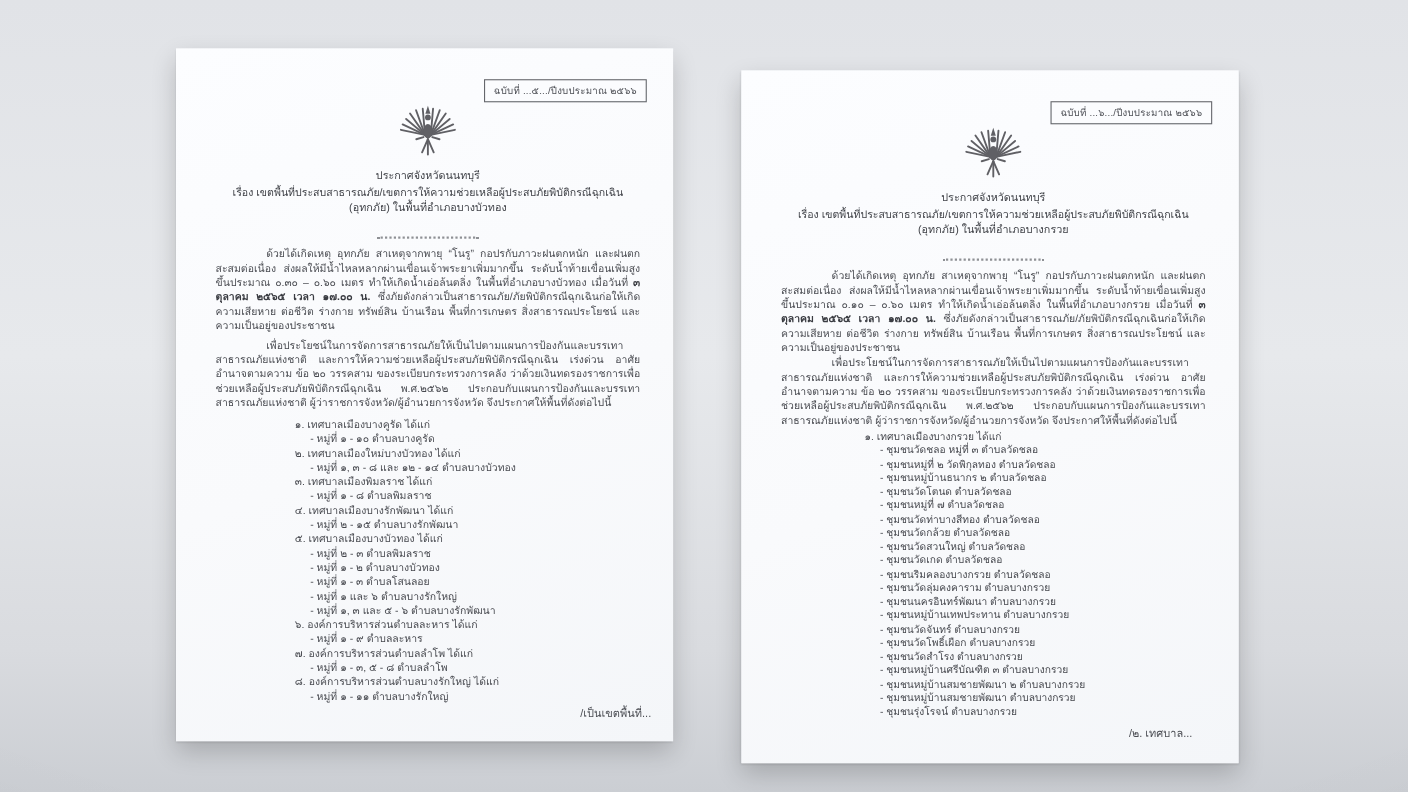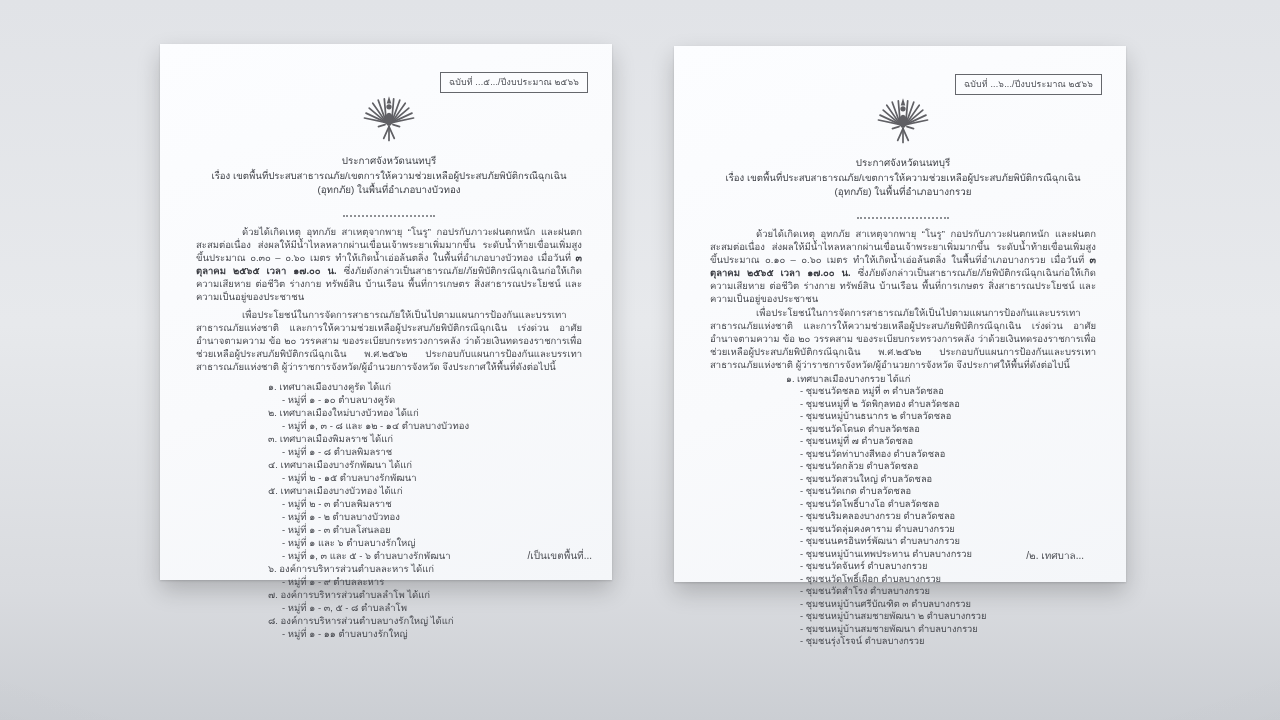--- a/index.html
+++ b/index.html
@@ -5,27 +5,27 @@
   html,body{margin:0;padding:0;}
   body{
     width:1280px;height:720px;overflow:hidden;
     font-family:"Liberation Sans","DejaVu Sans",sans-serif;
     background:
       radial-gradient(ellipse 140% 120% at 50% 42%, rgba(0,0,0,0) 55%, rgba(0,0,0,0.08) 100%),
       linear-gradient(180deg,#e1e3e7 0%,#e7e9ec 45%,#d9dbdf 82%,#cbced3 100%);
   }
   .stage{position:relative;width:1280px;height:720px;}
   .page{
-    position:absolute;width:452px;height:536px;box-sizing:border-box;
+    position:absolute;width:452px;height:630px;box-sizing:border-box;
     background:linear-gradient(160deg,#fcfdff 0%,#f9fafc 55%,#f4f6f9 100%);
     box-shadow:0 1px 2px rgba(0,0,0,.14), 0 10px 22px rgba(0,0,0,.20);
     color:#46484e;font-size:9.5px;line-height:13px;
   }
   .page-left{left:160px;top:44px;}
-  .page-right{left:674px;top:46px;}
+  .page-right{left:674px;top:64px;}
   .page-inner{position:relative;height:100%;box-sizing:border-box;padding:24px 30px 0 36px;}
   .doc-number{
     position:absolute;top:28px;right:24px;
     border:1px solid #65676c;background:#fbfcfe;
     padding:3px 8px;font-size:8.8px;color:#4c4e54;letter-spacing:.2px;
   }
   .emblem{width:66px;height:64px;margin:18px auto 4px;display:block;opacity:.88;}
   .title{ text-align:center;color:#3e4046;font-weight:400;line-height:14.5px;font-size:9.8px;margin-top:2px;}
   .title .t2{font-size:9.6px;}
   .divider{width:92px;margin:17px auto 0;border-top:2px dotted #8e9094;height:0;}
@@ -163,21 +163,20 @@
           <div class="list-line lv1">๑. เทศบาลเมืองบางกรวย ได้แก่</div>
           <div class="list-line lv2">- ชุมชนวัดชลอ หมู่ที่ ๓ ตำบลวัดชลอ</div>
           <div class="list-line lv2">- ชุมชนหมู่ที่ ๒ วัดพิกุลทอง ตำบลวัดชลอ</div>
           <div class="list-line lv2">- ชุมชนหมู่บ้านธนากร ๒ ตำบลวัดชลอ</div>
           <div class="list-line lv2">- ชุมชนวัดโตนด ตำบลวัดชลอ</div>
           <div class="list-line lv2">- ชุมชนหมู่ที่ ๗ ตำบลวัดชลอ</div>
           <div class="list-line lv2">- ชุมชนวัดท่าบางสีทอง ตำบลวัดชลอ</div>
           <div class="list-line lv2">- ชุมชนวัดกล้วย ตำบลวัดชลอ</div>
           <div class="list-line lv2">- ชุมชนวัดสวนใหญ่ ตำบลวัดชลอ</div>
           <div class="list-line lv2">- ชุมชนวัดเกด ตำบลวัดชลอ</div>
-          <div class="list-line lv2">- ชุมชนวัดโพธิ์บางโอ ตำบลวัดชลอ</div>
           <div class="list-line lv2">- ชุมชนริมคลองบางกรวย ตำบลวัดชลอ</div>
           <div class="list-line lv2">- ชุมชนวัดลุ่มคงคาราม ตำบลบางกรวย</div>
           <div class="list-line lv2">- ชุมชนนครอินทร์พัฒนา ตำบลบางกรวย</div>
           <div class="list-line lv2">- ชุมชนหมู่บ้านเทพประทาน ตำบลบางกรวย</div>
           <div class="list-line lv2">- ชุมชนวัดจันทร์ ตำบลบางกรวย</div>
           <div class="list-line lv2">- ชุมชนวัดโพธิ์เผือก ตำบลบางกรวย</div>
           <div class="list-line lv2">- ชุมชนวัดสำโรง ตำบลบางกรวย</div>
           <div class="list-line lv2">- ชุมชนหมู่บ้านศรีบัณฑิต ๓ ตำบลบางกรวย</div>
           <div class="list-line lv2">- ชุมชนหมู่บ้านสมชายพัฒนา ๒ ตำบลบางกรวย</div>
           <div class="list-line lv2">- ชุมชนหมู่บ้านสมชายพัฒนา ตำบลบางกรวย</div>

